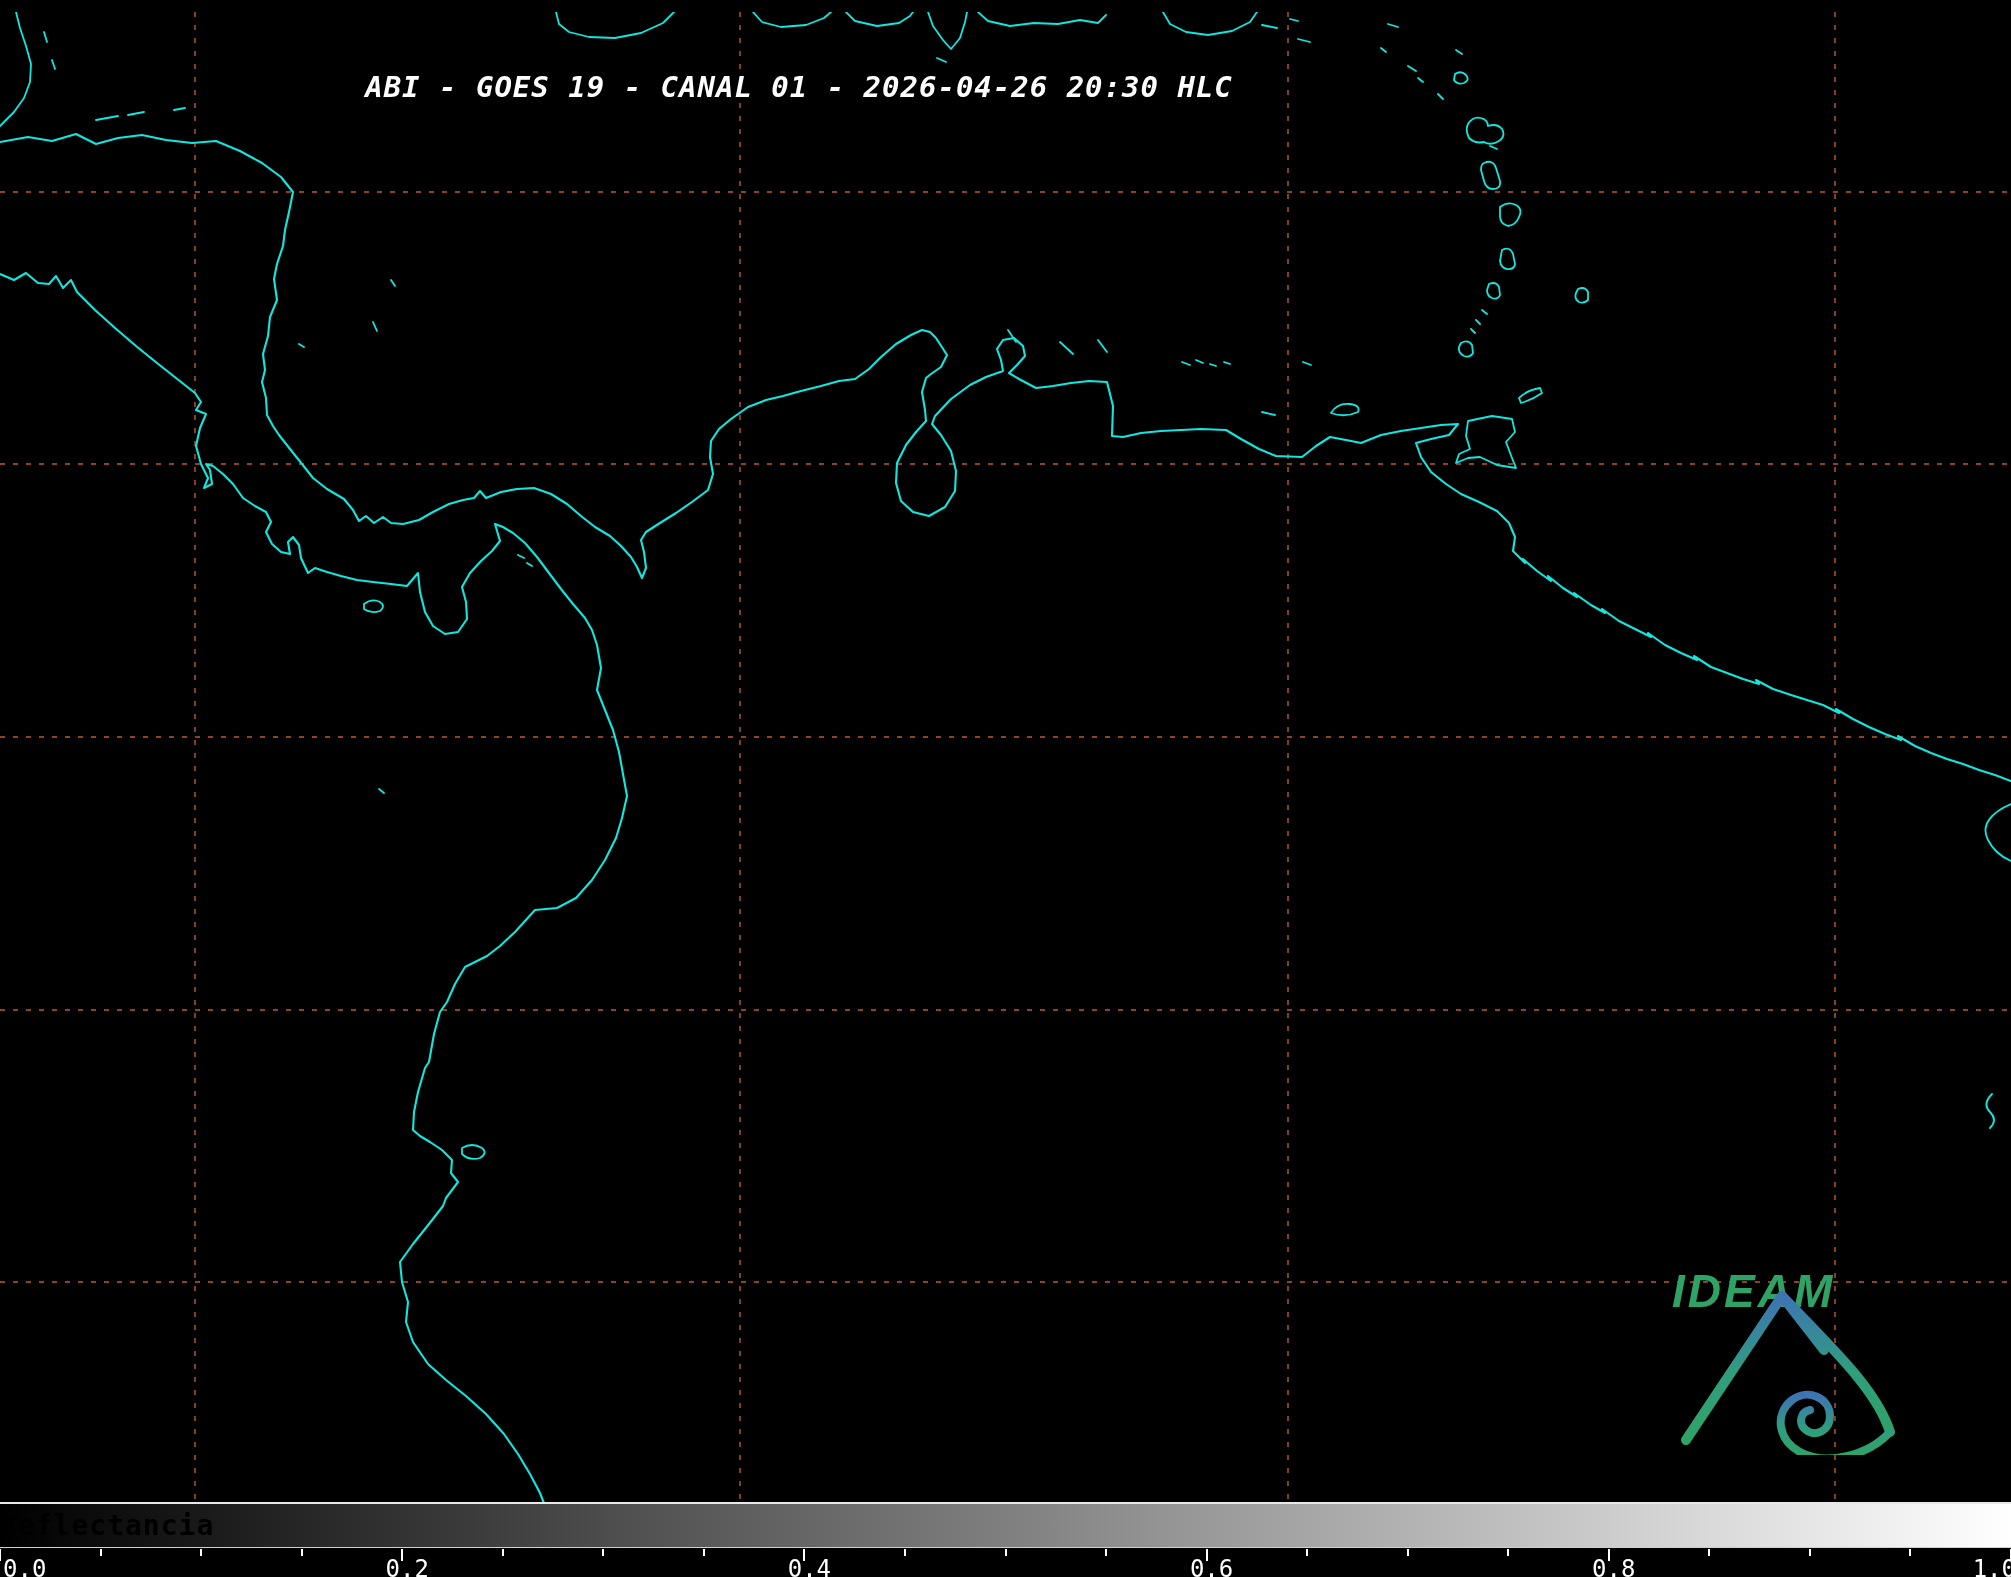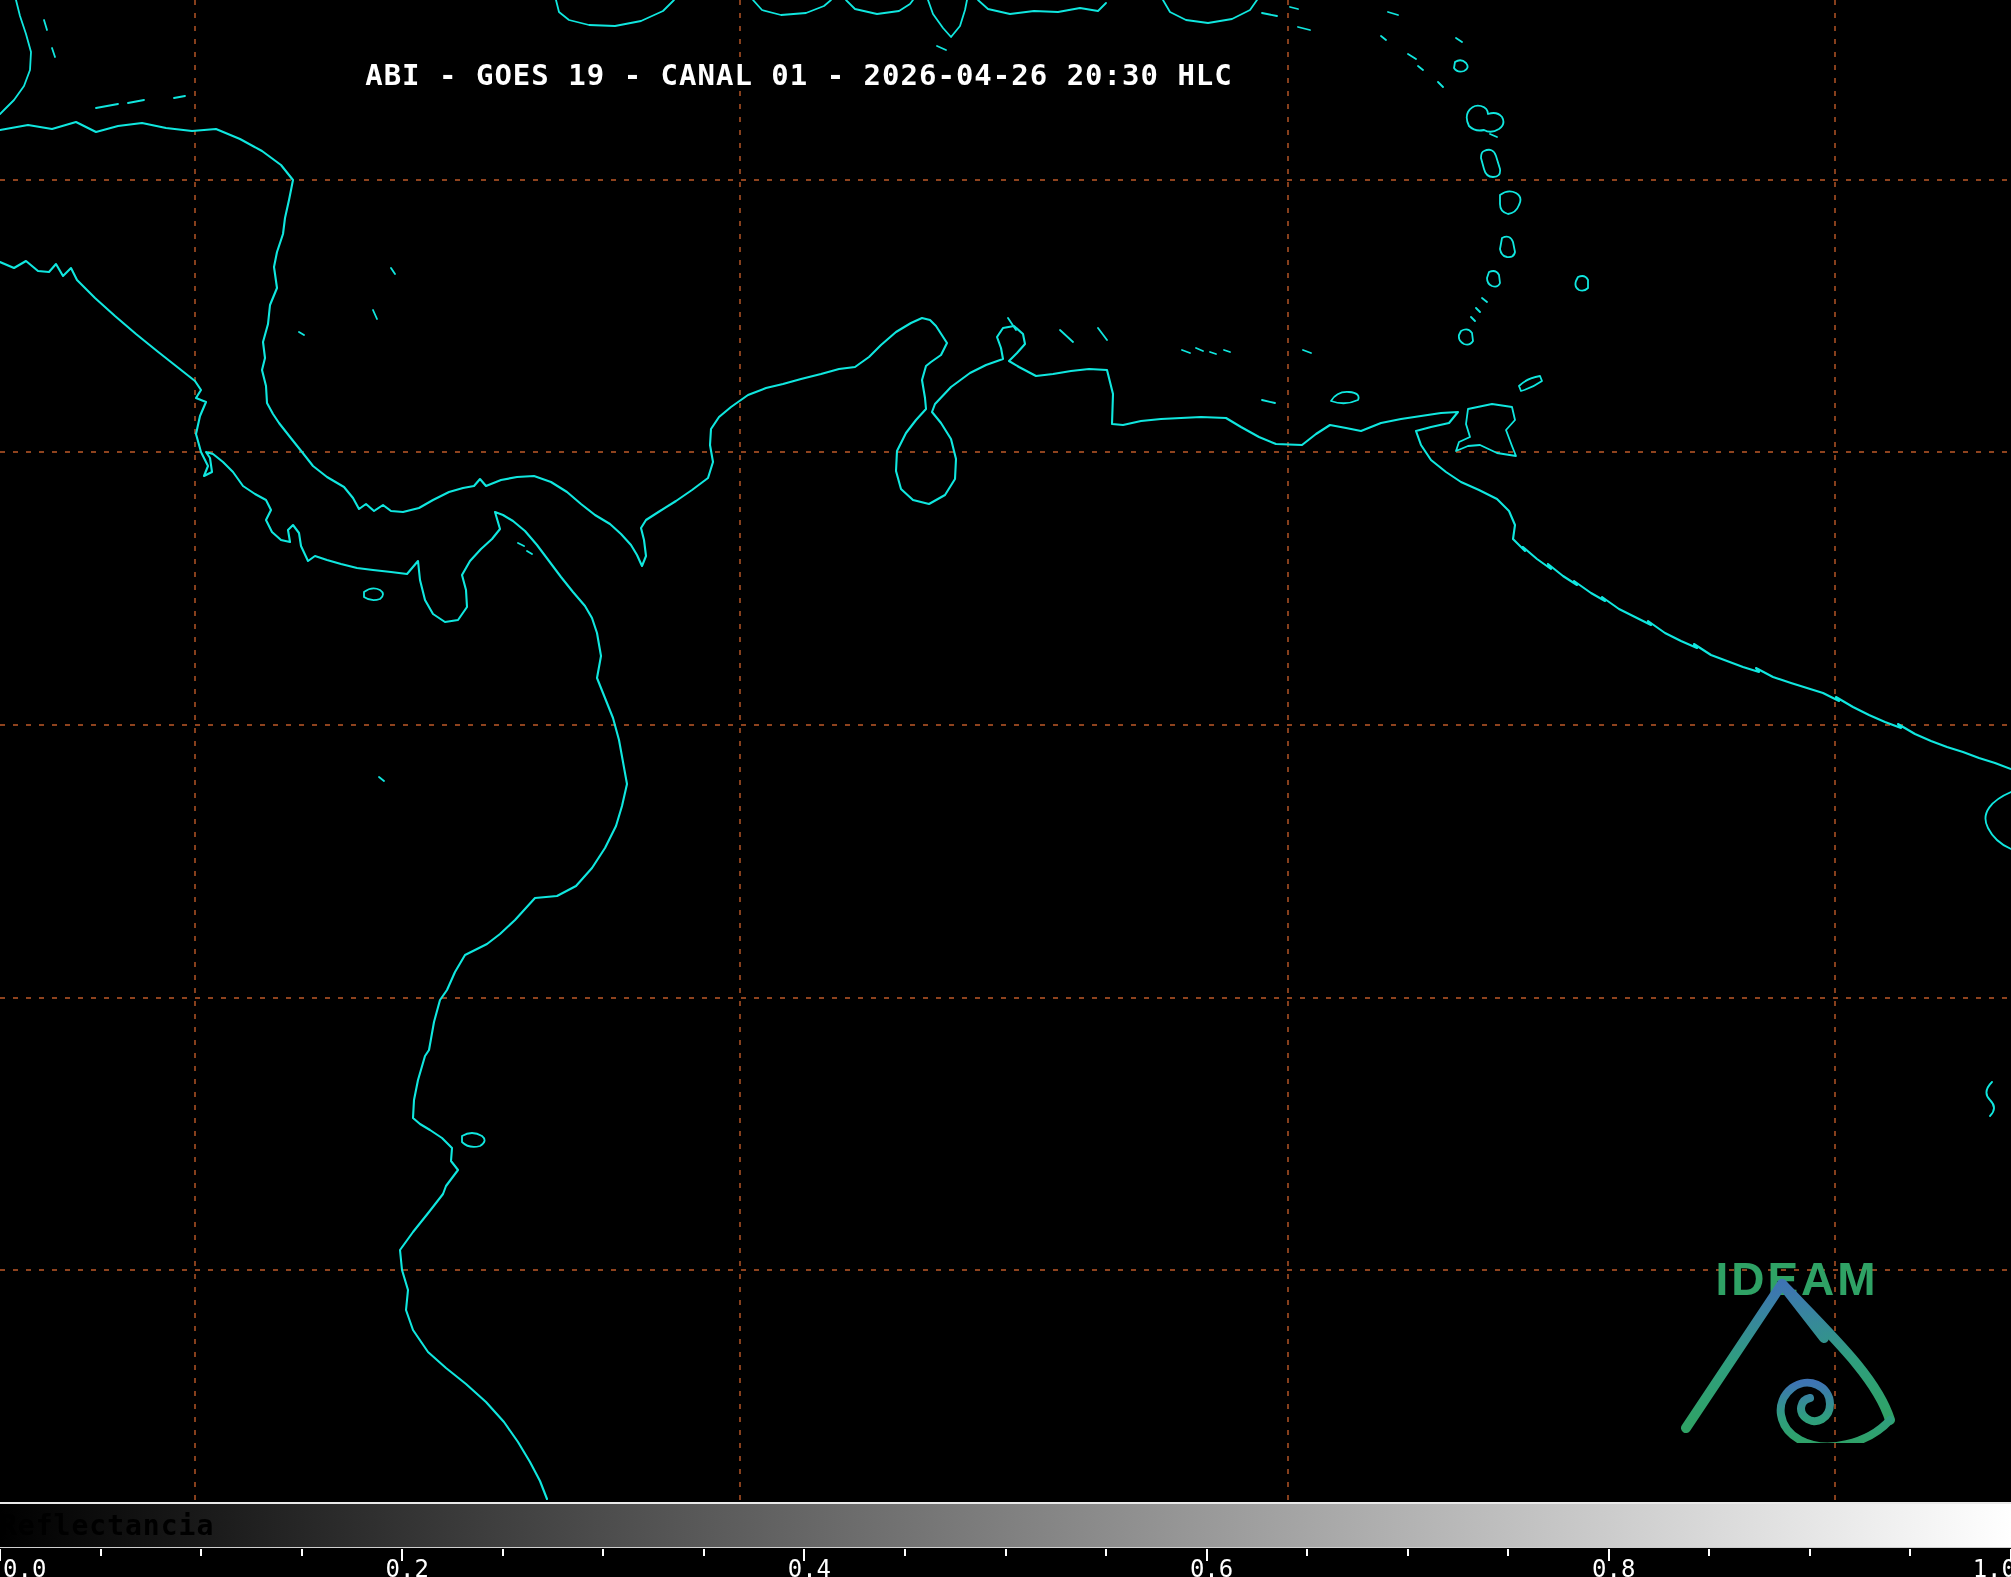--- a/index.html
+++ b/index.html
@@ -12,21 +12,21 @@
     --colorbar-start:#000000;
     --colorbar-end:#ffffff;
     --logo-green:#2fa265;
     --logo-blue:#3e74b4;
   }
   html,body{margin:0;padding:0;background:var(--background);}
   .stage{
     position:relative;width:2011px;height:1577px;background:var(--background);
     overflow:hidden;font-family:"DejaVu Sans Mono","Liberation Mono",monospace;
   }
-  .map{position:absolute;left:0;top:0;width:1598px;height:1500px;}
+  .map{position:absolute;left:0;top:12px;width:1598px;height:1500px;font-style:italic;}
   .map svg{position:absolute;left:0;top:0;}
   #grid-lines line{stroke:var(--gridline);stroke-width:1.4;stroke-dasharray:5 8;}
   .coast{fill:none;stroke:var(--coastline);stroke-width:2.1;stroke-linejoin:round;stroke-linecap:round;}
   .coast-thin{fill:none;stroke:var(--coastline);stroke-width:1.8;stroke-linejoin:round;stroke-linecap:round;}
   .title{
     position:absolute;top:58px;left:50%;transform:translateX(-50%);
     color:var(--title-text);font-size:29px;font-weight:600;letter-spacing:1px;white-space:nowrap;
   }
   .colorbar{
     position:absolute;left:0;top:1502px;width:2011px;height:46px;
@@ -38,21 +38,21 @@
     color:var(--colorbar-label);font-size:28px;font-weight:bold;letter-spacing:1px;
   }
   #tick-marks{position:absolute;left:0;top:1549px;width:2011px;height:14px;}
   #tick-marks .tick{position:absolute;top:0;width:2px;background:var(--tick-text);transform:translateX(-1px);}
   #tick-marks .tick.major{height:12px;}
   #tick-marks .tick.minor{height:7px;}
   #tick-labels{position:absolute;left:5px;top:1555px;width:2011px;height:22px;color:var(--tick-text);font-size:24px;}
   #tick-labels span{position:absolute;top:0;transform:translateX(-50%);white-space:nowrap;}
   #tick-labels span.first{transform:translateX(-2px);}
   #tick-labels span.last{transform:translateX(-100%);}
-  .logo{position:absolute;left:1672px;top:1258px;width:250px;height:238px;text-align:center;}
+  .logo{position:absolute;left:1672px;top:1258px;width:250px;height:238px;}
   .logo-text{
     margin-top:-6px;color:var(--logo-green);
     font-family:"Liberation Sans","DejaVu Sans",sans-serif;
     font-size:46px;font-weight:bold;letter-spacing:3px;
   }
 </style>
 </head>
 <body>
 
 <div class="stage">

